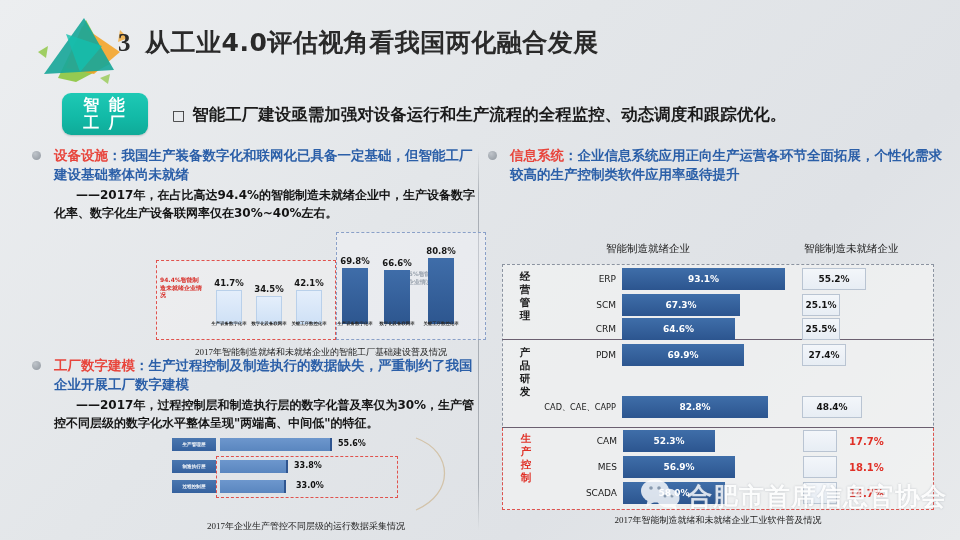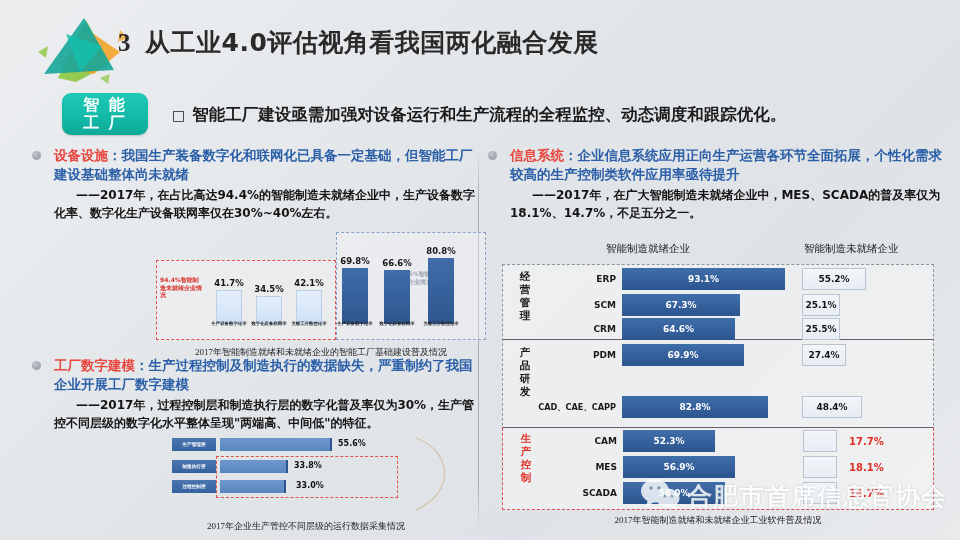--- a/index.html
+++ b/index.html
@@ -131,21 +131,21 @@
   #t-group2 { position: absolute; left: 0; top: 98px; width: 432px; height: 88px; border-bottom: 1.4px solid #6b5f70; }
   #t-group3 { position: absolute; left: 0; top: 186px; width: 432px; height: 82px; border: 1.4px dashed #e0524d; border-top: none; }
   .grp-name {
     position: absolute; left: 14px; width: 18px;
     font-size: 10.5px; line-height: 1.24; font-weight: bold; color: #1a1a1a; text-align: center;
   }
   .grp-name.red { color: #e03027; }
   .t-row { position: absolute; left: 0; width: 432px; height: 22px; }
   .t-rowlabel {
     position: absolute; left: 36px; width: 78px; height: 22px; text-align: right;
-    font-size: 9px; font-weight: bold; color: #1a1a1a;
+    font-size: 9px; font-weight: normal; color: #1a1a1a;
     display: flex; align-items: center; justify-content: flex-end;
   }
   .t-rowlabel.wide { left: 22px; width: 92px; font-size: 8.2px; }
   .t-bar {
     position: absolute; left: 120px; height: 22px;
     background: linear-gradient(180deg, #3f6ea9 0%, #2c558f 100%);
     color: #fff; font-size: 9px; font-weight: bold;
     display: flex; align-items: center; justify-content: center;
   }
   .t-box2 {
@@ -296,21 +296,20 @@
   </div>
 </div>
 
 <div class="col" id="col-right">
 
   <div class="bullet-block">
     <span class="bullet-dot"></span>
     <div class="lead">
       <span class="kw">信息系统</span><span>：</span><span>企业信息系统应用正向生产运营各环节全面拓展，个性化需求较高的生产控制类软件应用率亟待提升</span>
     </div>
-    <div class="sub">——2017年，在广大智能制造未就绪企业中，MES、SCADA的普及率仅为18.1%、14.7%，不足五分之一。</div>
   </div>
 
   <div id="chart3">
     <div class="t-head" id="t-head-a">智能制造就绪企业</div>
     <div class="t-head" id="t-head-b">智能制造未就绪企业</div>
 
     <div id="t-frame"></div>
 
     <div id="t-group1">
       <div class="grp-name" style="top:6px;">经营管理</div>

